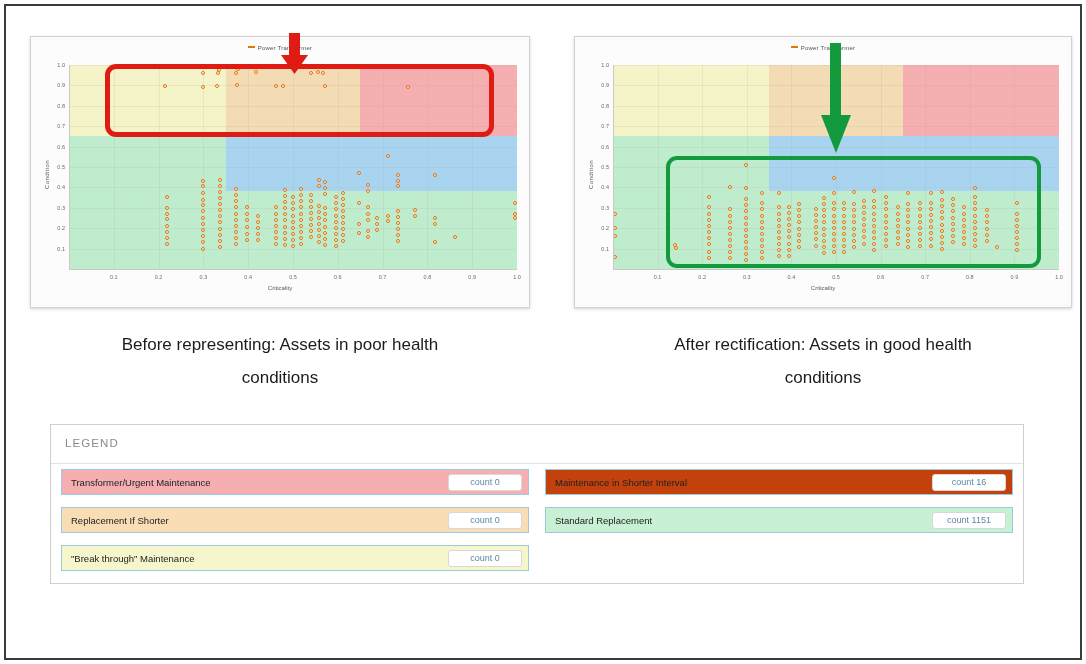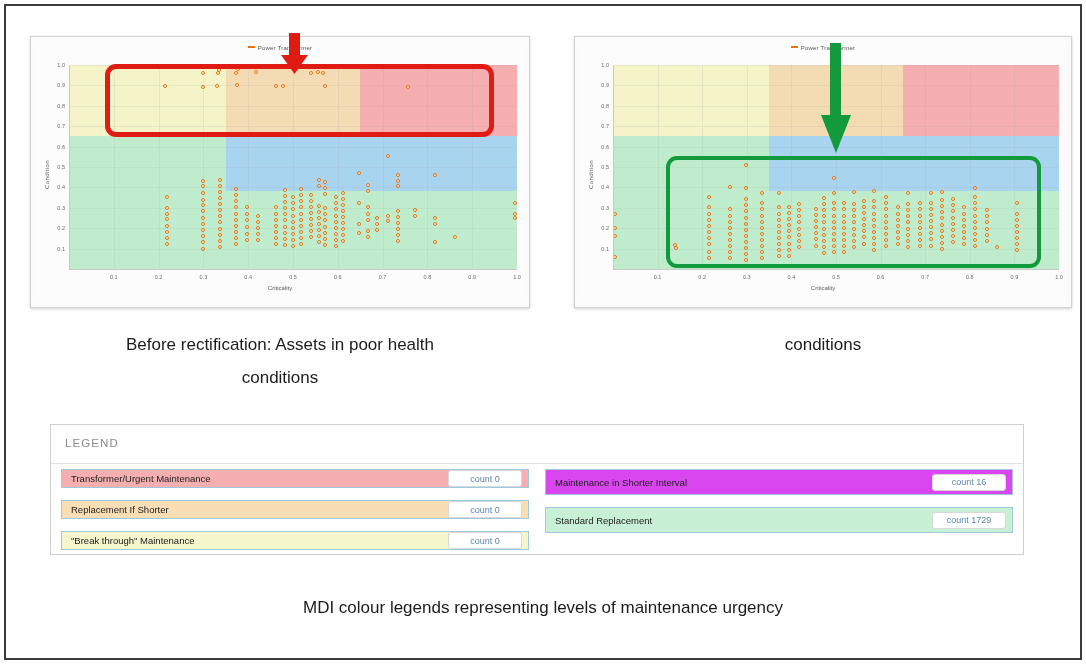--- a/index.html
+++ b/index.html
@@ -93,21 +93,21 @@
   
   .caption {
     position:absolute;
     font-size:17px; color:#1c1c1c; text-align:center;
     line-height:1.95;
   }
 
   
   .legend-panel {
     position:absolute; left:44px; top:418px;
-    width:974px; height:131px;
+    width:974px; height:160px;
     background:#ffffff; border:1px solid #cfcfcf;
   }
   .legend-title {
     position:absolute; left:14px; top:12px;
     font-size:11.5px; color:#8a8a8a; letter-spacing:1.1px;
   }
   .legend-divider {
     position:absolute; left:0; right:0; top:38px;
     height:1px; background:#e2e2e2;
   }
@@ -690,25 +690,26 @@
       <div class="axis-title y" id="ytitle-after" style="left: 9px; top: 148px;">Condition</div>
     </div>
   </div>
   <div class="annot-box green" id="annot-rect-after" style="left: 660.29px; width: 374.64px; top: 149.74px; height: 112.2px;"></div>
   <svg class="annot-arrow" id="annot-arrow-after" width="40" height="112" viewBox="0 0 40 112" style="left: 809.77px; top: 37px;">
     <rect x="14" y="0" width="11" height="78" fill="#129a3c"></rect>
     <polygon points="5,72 35,72 20,110" fill="#129a3c"></polygon>
   </svg>
 
   <div class="caption" style="left:24px; top:322px; width:500px;">
-    <div>Before rectification: Assets in poor health</div>
+    <div>Before representing: Assets in poor health</div>
     <div>conditions</div>
   </div>
 
   <div class="caption" style="left:568px; top:322px; width:498px;">
+    <div>After rectification: Assets in good health</div>
     <div>conditions</div>
   </div>
 
   <div class="legend-panel">
     <div class="legend-title">LEGEND</div>
     <div class="legend-divider"></div>
     <div class="legend-cols">
       <div class="legend-col" id="legend-col-left">
           <div class="legend-row" style="background: rgb(246, 175, 176);">
             <span class="label">Transformer/Urgent Maintenance</span>
@@ -717,27 +718,26 @@
           <div class="legend-row" style="background: rgb(248, 221, 181);">
             <span class="label">Replacement If Shorter</span>
             <span class="count">count 0</span>
           </div>
           <div class="legend-row" style="background: rgb(246, 246, 205);">
             <span class="label">"Break through" Maintenance</span>
             <span class="count">count 0</span>
           </div>
         </div>
       <div class="legend-col" id="legend-col-right">
-          <div class="legend-row" style="background: #d946ef;">
+          <div class="legend-row" style="background: #c2410c;">
             <span class="label">Maintenance in Shorter Interval</span>
             <span class="count">count 16</span>
           </div>
           <div class="legend-row" style="background: rgb(200, 240, 212);">
             <span class="label">Standard Replacement</span>
-            <span class="count">count 1729</span>
+            <span class="count">count 1151</span>
           </div>
         </div>
     </div>
   </div>
 
-  <div class="bottom-caption">MDI colour legends representing levels of maintenance urgency</div>
 
 </div>
 
 </body></html>

